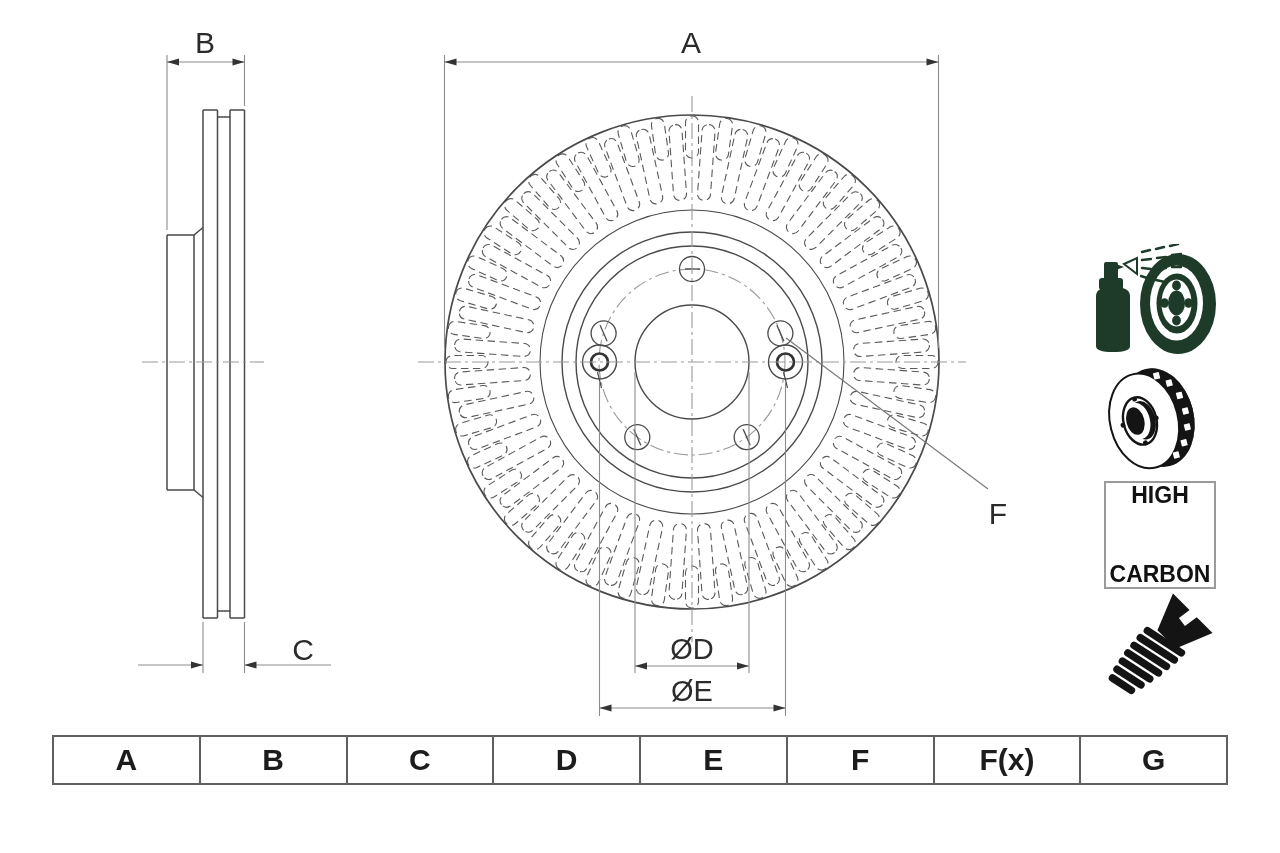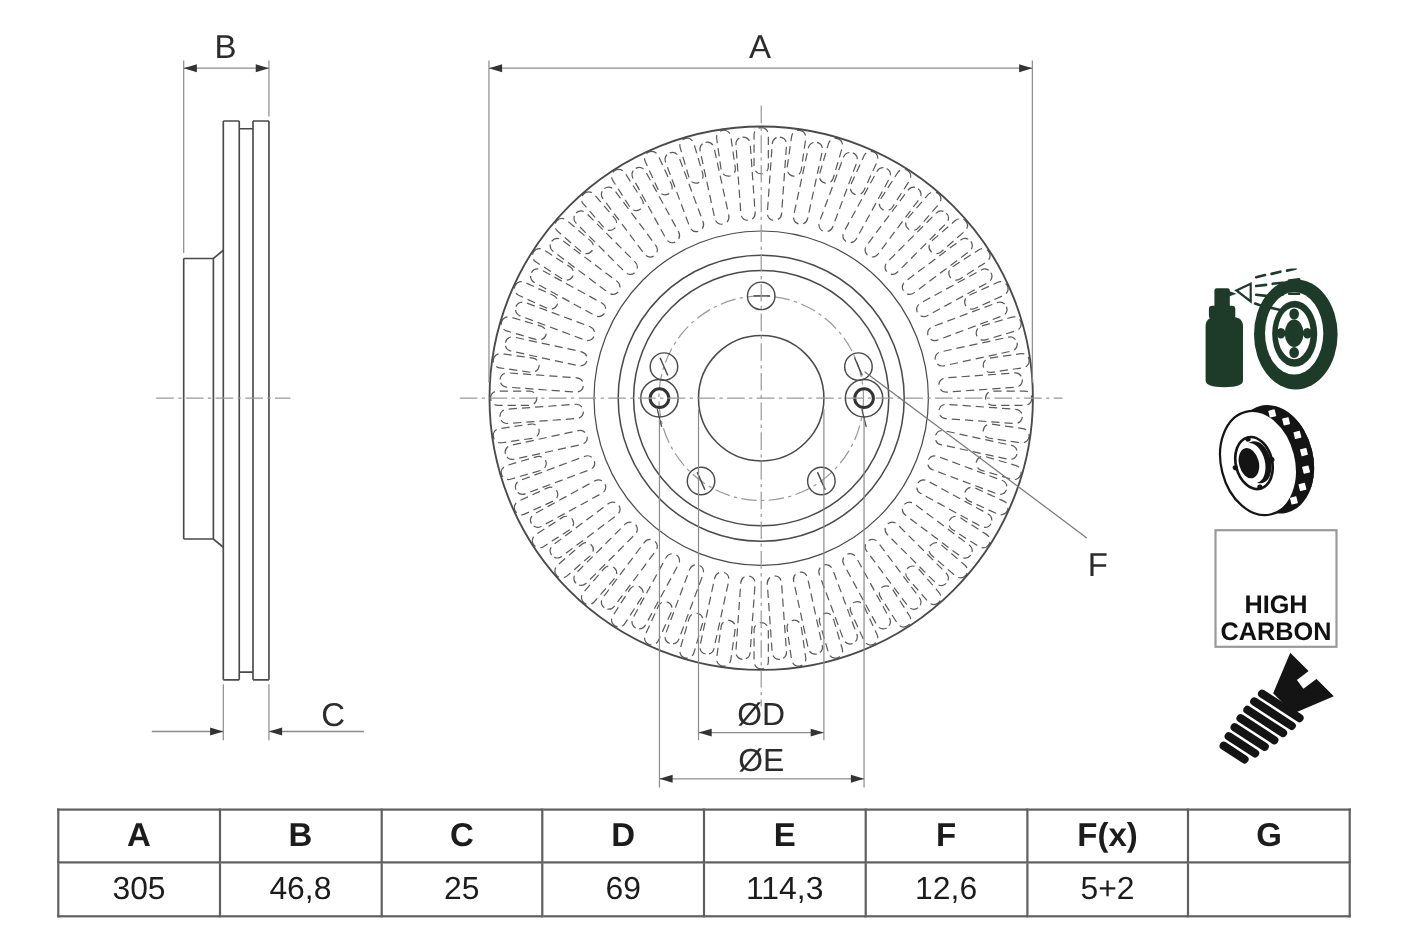--- a/index.html
+++ b/index.html
@@ -12,21 +12,21 @@
 
   
   .spec-table{position:absolute;left:52px;top:735px;width:1176px;border-collapse:collapse;table-layout:fixed;}
   .spec-table th,.spec-table td{border:2px solid #5f5f5f;text-align:center;vertical-align:middle;
       color:#1c1c1c;padding:0;}
   .spec-table th{font-size:30px;font-weight:bold;height:46px;}
   .spec-table td{font-size:29px;font-weight:normal;height:47px;}
 
   
   .hc-badge{position:absolute;left:1104px;top:481px;width:108px;height:104px;background:#fff;
-      border:2px solid #9a9a9a;display:flex;flex-direction:column;align-items:center;justify-content:flex-end;
+      border:2px solid #9a9a9a;display:flex;flex-direction:column;align-items:center;justify-content:space-between;
       line-height:1.08;}
   .hc-badge span{font-size:23px;font-weight:bold;color:#111;letter-spacing:0px;}
 
   .icon{position:absolute;}
 </style>
 </head>
 <body>
 
 <div class="stage">
 
@@ -301,26 +301,16 @@
         <tr>
       <th>A</th>
       <th>B</th>
       <th>C</th>
       <th>D</th>
       <th>E</th>
       <th>F</th>
       <th>F(x)</th>
       <th>G</th>
     </tr>
-    <tr>
-      <td>305</td>
-      <td>46,8</td>
-      <td>25</td>
-      <td>69</td>
-      <td>114,3</td>
-      <td>12,6</td>
-      <td>5+2</td>
-      <td></td>
-    </tr>
   </tbody>
     </table>
 
 </div>
 
 </body></html>

